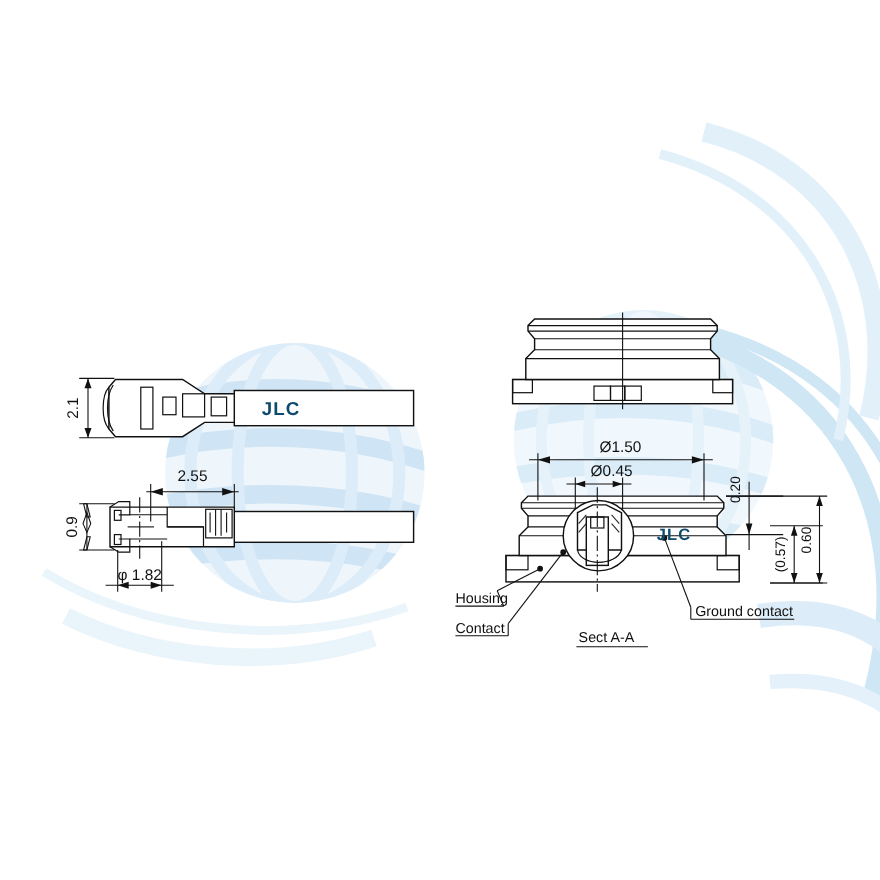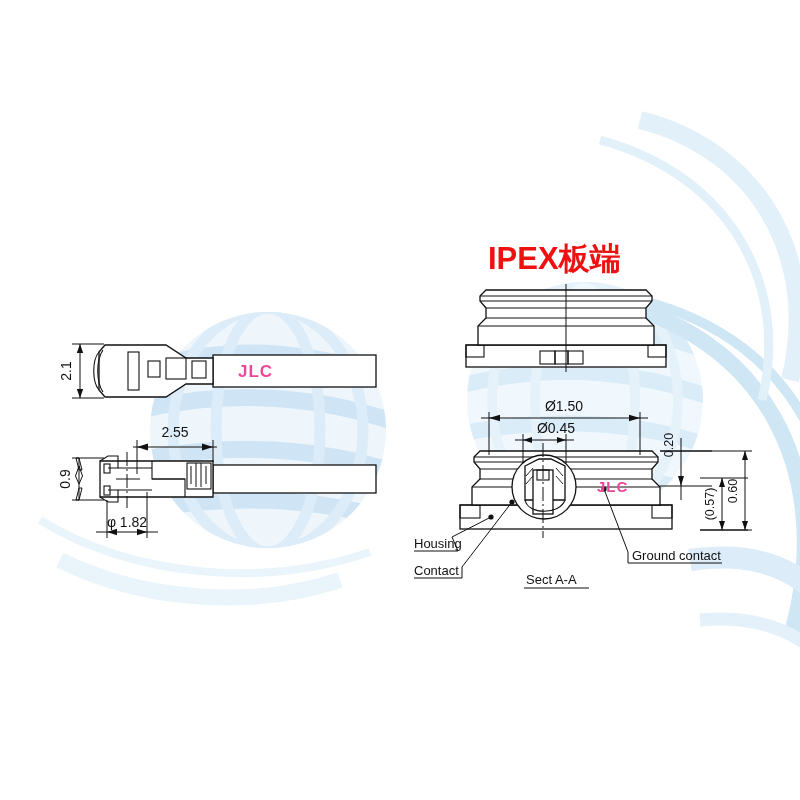--- a/index.html
+++ b/index.html
@@ -43,21 +43,21 @@
     font-size: 30px;
   }
   #title-board {
     left: 488px;
     top: 238px;
     font-size: 31px;
   }
   .jlc-mark {
     position: absolute;
     z-index: 3;
-    color: #ec4899;
+    color: #0c4a6e;
     font-weight: bold;
     font-family: "Liberation Sans", sans-serif;
     white-space: nowrap;
   }
   #jlc-wire { left: 238px; top: 362px; font-size: 17px; letter-spacing: 1px; }
   #jlc-board { left: 597px; top: 478px; font-size: 15px; letter-spacing: 1px; }
 
   svg text {
     font-family: "Liberation Sans", sans-serif;
     fill: #111111;
@@ -392,19 +392,18 @@
       </g>
 
       <g>
         <text class="leadtxt" x="526" y="584" text-anchor="start">Sect A-A</text>
         <line x1="524" y1="588" x2="589" y2="588" class="ln thin"></line>
       </g>
     </g>
   </svg>
 
 
-  <div class="title-cn" id="title-board">IPEX板端</div>
 
   <div class="jlc-mark" id="jlc-wire">JLC</div>
 
   <div class="jlc-mark" id="jlc-board">JLC</div>
 
 </div>
 
 </body></html>

